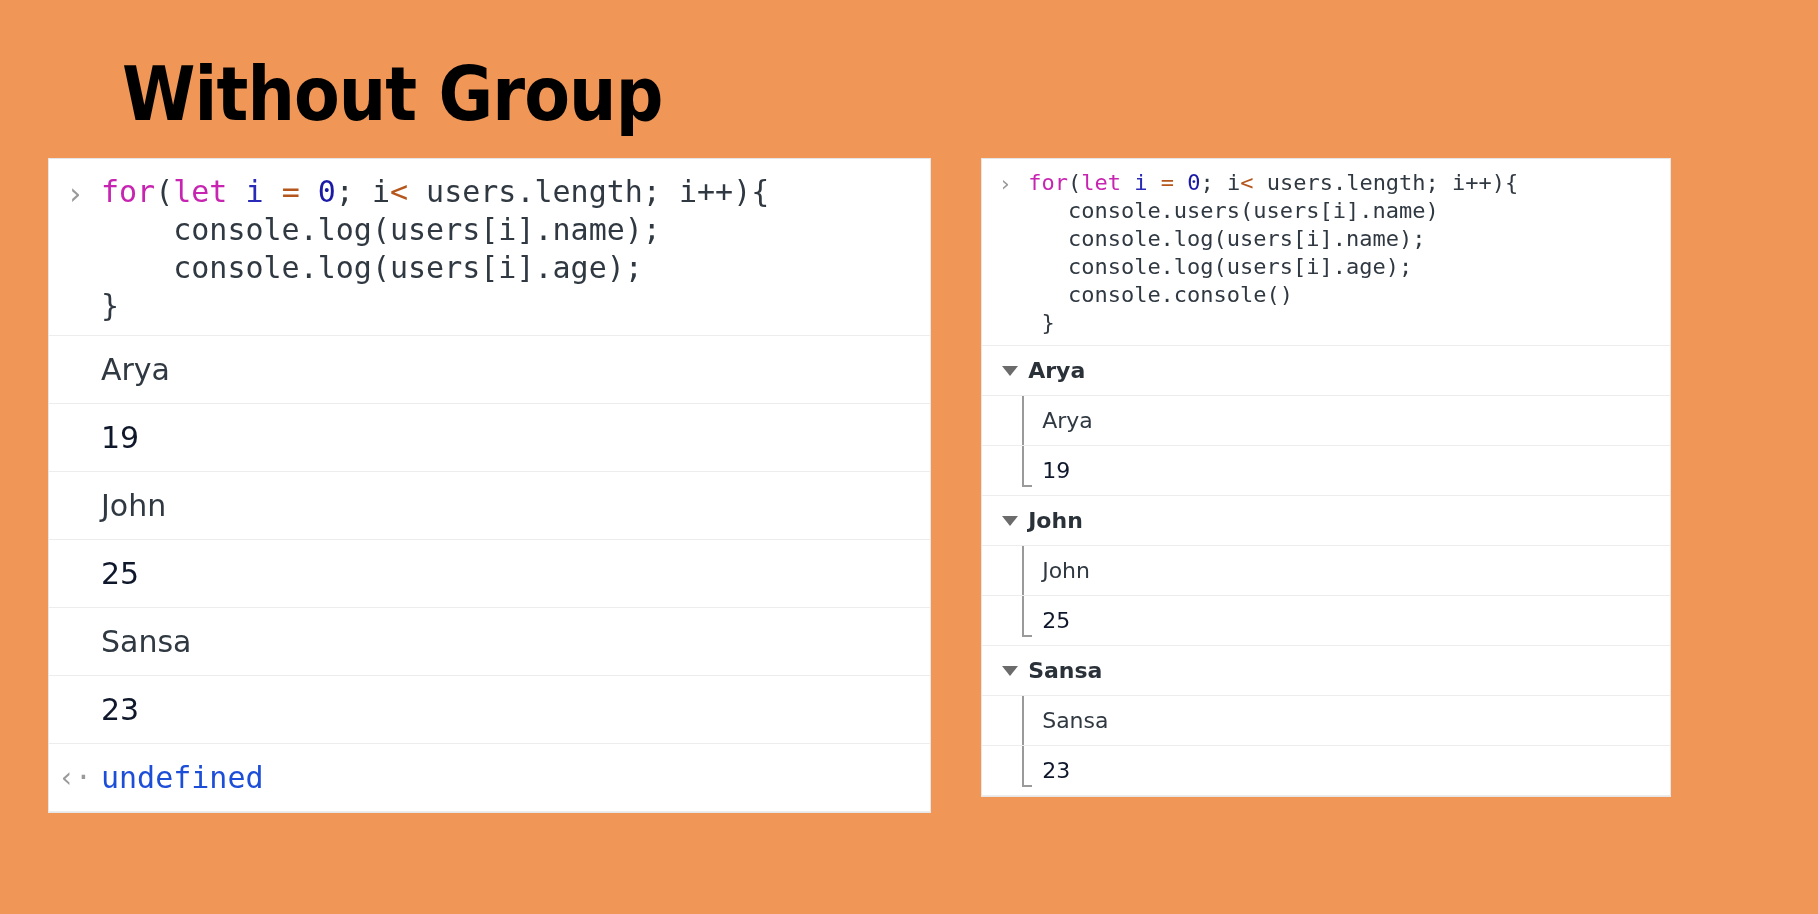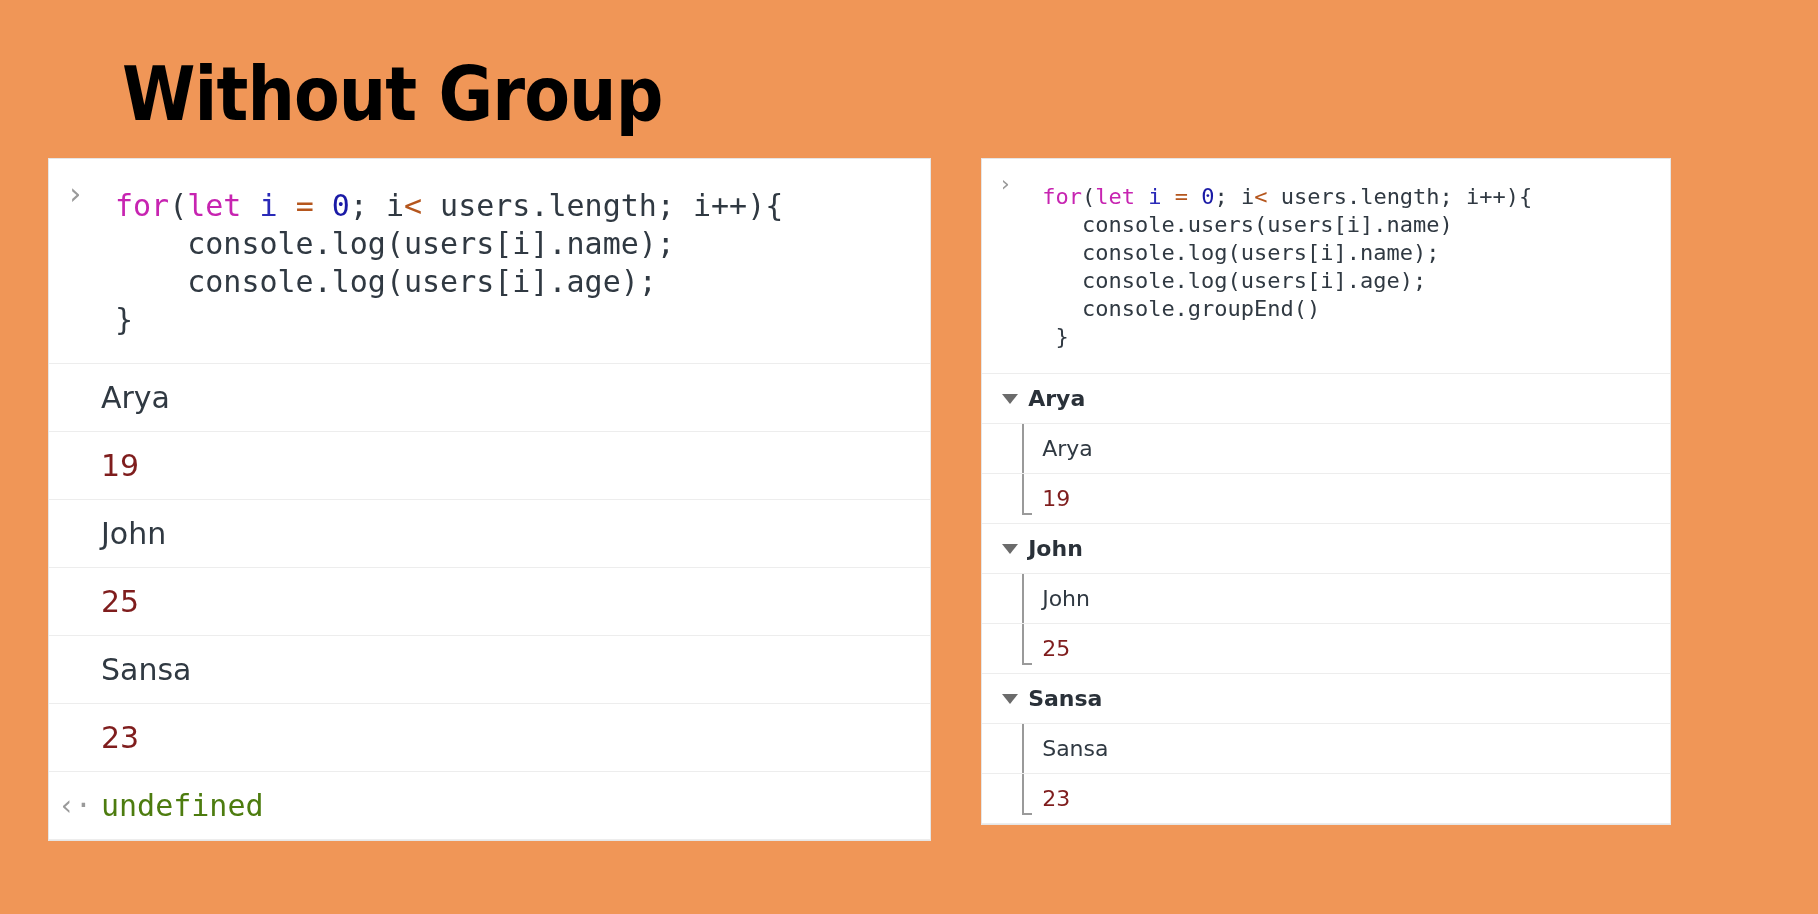--- a/index.html
+++ b/index.html
@@ -96,21 +96,21 @@
     font-weight: 400;
     line-height: 1;
   }
   .left .prompt-icon  { font-size: 30px; }
   .right .prompt-icon { font-size: 22px; }
 
   pre.code {
     font-family: "DejaVu Sans Mono", monospace;
     color: #303942;
     white-space: pre;
-    margin: 14px;
+    margin: 0;
   }
   .left  pre.code { font-size: 30px; line-height: 38px; }
   .right pre.code { font-size: 22px; line-height: 28px; }
 
   .kw   { color: #c724b1; }   
   .num  { color: #1a1aa6; }   
   .op   { color: #b5561d; }   
   .var  { color: #2a2ab8; }   
   .pl   { color: #303942; }   
 
@@ -122,30 +122,30 @@
   .left  .out-row .gutter { width: 52px; }
   .right .out-row .gutter { width: 46px; }
 
   .out-text {
     font-family: "DejaVu Sans", sans-serif;
     color: #303942;
   }
   .left  .out-text { font-size: 30px; line-height: 36px; }
   .right .out-text { font-size: 22px; line-height: 28px; }
 
-  .out-text.number { color: #7f1d1d; }
+  .out-text.number { color: #0f172a; }
 
   
   .return-icon {
     color: #9a9a9a;
     font-family: "DejaVu Sans Mono", monospace;
     font-size: 28px;
     line-height: 1;
   }
-  .out-text.muted { color: #4d7c0f; font-family: "DejaVu Sans Mono", monospace; }
+  .out-text.muted { color: #1d4ed8; font-family: "DejaVu Sans Mono", monospace; }
 
   
   .group-row { align-items: center; min-height: 50px; }
   .group-row .gutter { width: 46px; justify-content: flex-end; padding-right: 10px; }
   .caret {
     width: 0; height: 0;
     border-left: 8px solid transparent;
     border-right: 8px solid transparent;
     border-top: 10px solid #6b6b6b;
   }
@@ -245,21 +245,21 @@
     <div class="console right">
 
       <div class="row code-row">
         <div class="gutter">
           <span class="prompt-icon">›</span>
         </div>
         <pre class="code"><span class="kw">for</span><span class="pl">(</span><span class="kw">let</span><span class="pl"> </span><span class="var">i</span><span class="pl"> </span><span class="op">=</span><span class="pl"> </span><span class="num">0</span><span class="pl">; i</span><span class="op">&lt;</span><span class="pl"> users.length; i++){</span>
 <span class="pl">   console.users(users[i].name)</span>
 <span class="pl">   console.log(users[i].name);</span>
 <span class="pl">   console.log(users[i].age);</span>
-<span class="pl">   console.groupEnd()</span>
+<span class="pl">   console.console()</span>
 <span class="pl"> }</span></pre>
       </div>
 
       <div class="row group-row">
         <div class="gutter">
           <span class="caret"></span>
         </div>
         <span class="group-label">Arya</span>
       </div>
       <div class="row out-row child-row">

